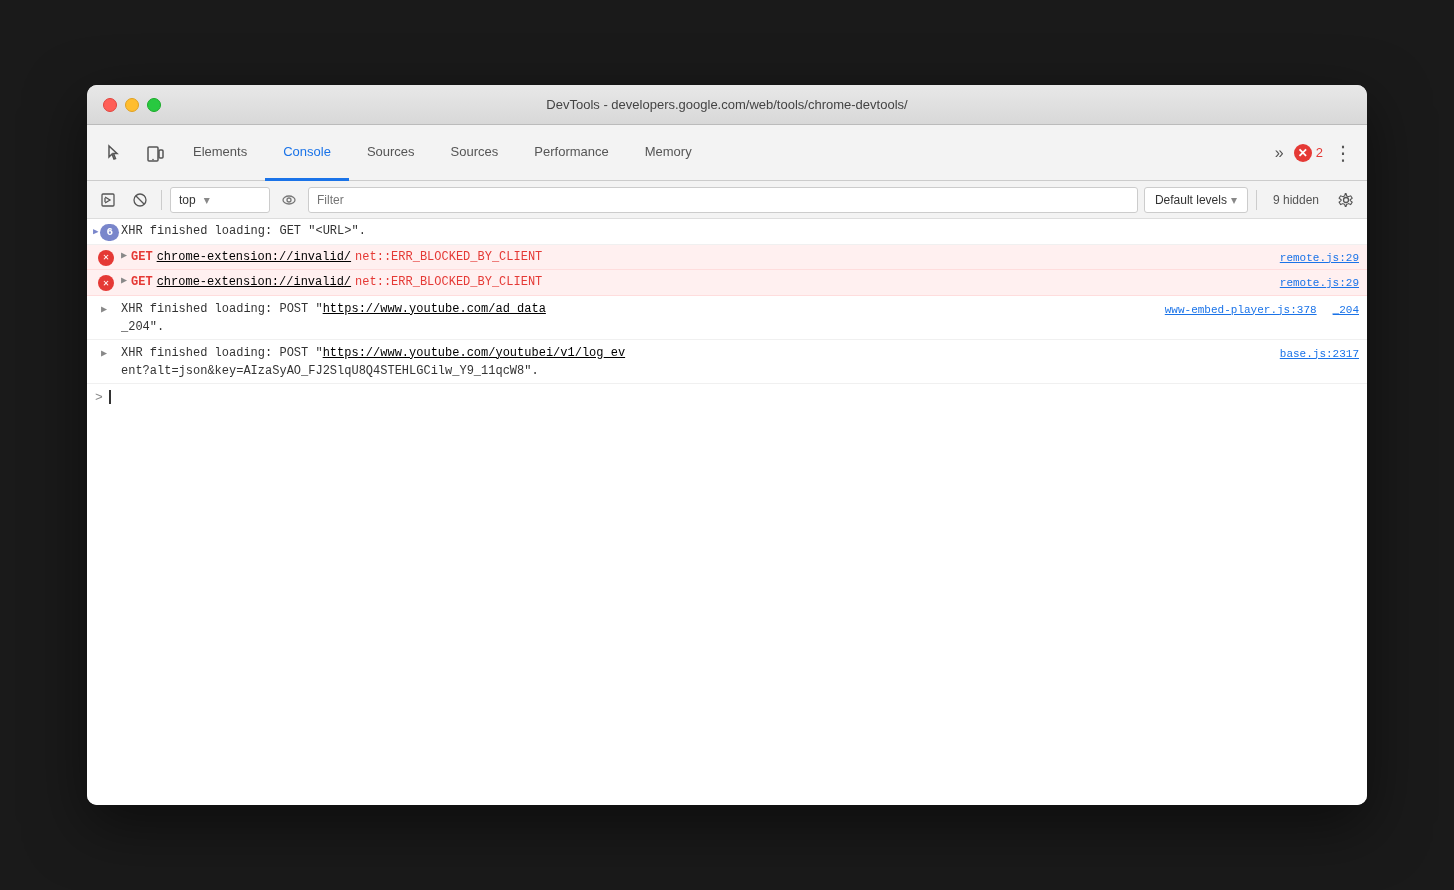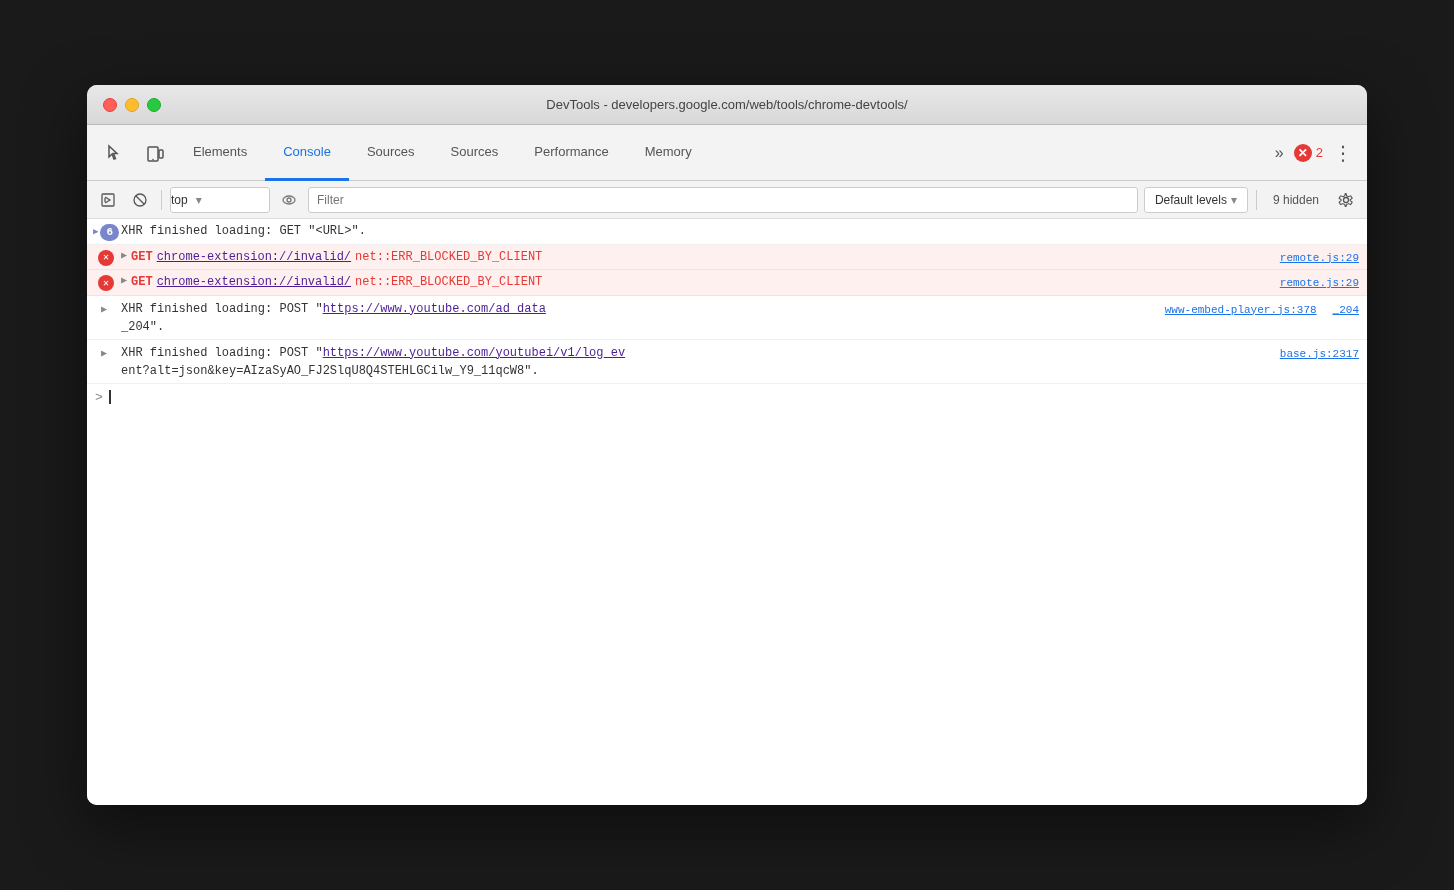--- a/index.html
+++ b/index.html
@@ -165,21 +165,21 @@
     .toolbar-divider {
       width: 1px;
       height: 20px;
       background: #ccc;
       margin: 0 2px;
     }
     .context-select {
       display: flex;
       align-items: center;
       gap: 4px;
-      padding: 2px 0;
+      padding: 2px 8px;
       background: white;
       border: 1px solid #ccc;
       border-radius: 3px;
       cursor: pointer;
       font-size: 12px;
       color: #333;
       min-width: 100px;
       height: 26px;
     }
     .eye-btn {
@@ -294,21 +294,21 @@
       align-items: center;
       justify-content: center;
       color: white;
       font-size: 10px;
       font-weight: bold;
       flex-shrink: 0;
     }
     .text-normal { color: #333; }
     .text-error { color: #e53935; }
     .text-link {
-      color: #4c1d95;
+      color: #000000;
       text-decoration: underline;
     }
     .text-method { color: #e53935; font-weight: bold; }
     .console-input-row {
       display: flex;
       align-items: center;
       padding: 4px 8px;
       min-height: 26px;
     }
     .console-prompt {

